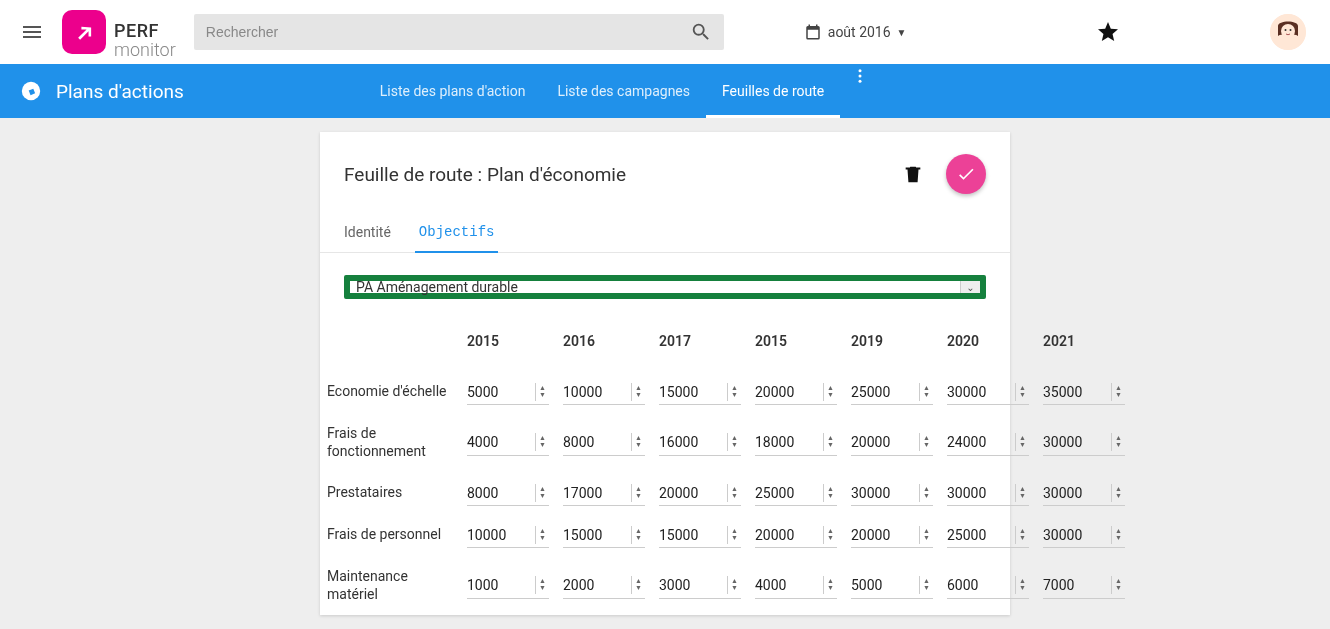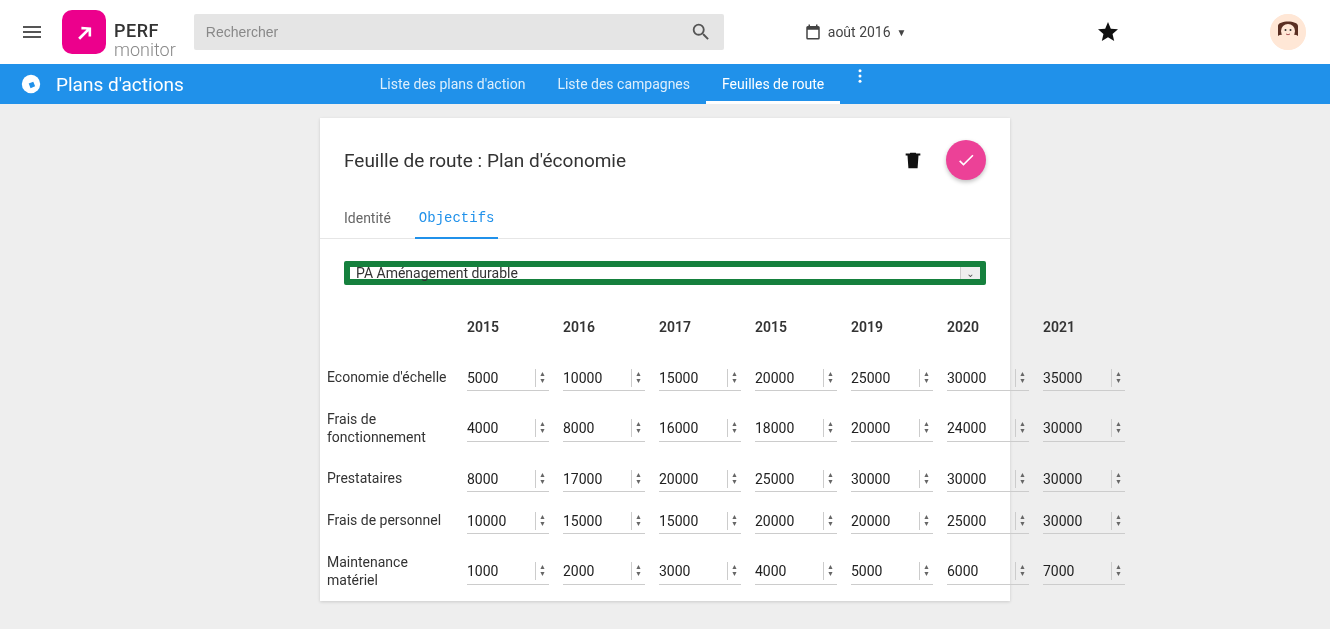--- a/index.html
+++ b/index.html
@@ -43,21 +43,21 @@
   .date-picker .tri { margin-left: 6px; font-size: 10px; }
   .spacer { flex: 1; }
   .star-icon { width: 24px; height: 24px; color: #111; cursor: pointer; margin-right: 150px; }
   .avatar {
     width: 36px; height: 36px; border-radius: 50%; background: #ffe7d6;
     display: flex; align-items: center; justify-content: center; overflow: hidden;
     cursor: pointer;
   }
   
   .navbar {
-    height: 40px; background: #2091ea; color: #fff; display: flex; align-items: center;
+    height: 54px; background: #2091ea; color: #fff; display: flex; align-items: center;
     padding: 0 20px;
   }
   .nav-title-block { display: flex; align-items: center; margin-right: 180px; }
   .nav-title-icon { width: 22px; height: 22px; margin-right: 14px; }
   .nav-title { font-size: 19px; font-weight: 400; }
   .nav-tabs { display: flex; align-items: stretch; height: 100%; }
   .nav-tab {
     display: flex; align-items: center; padding: 0 16px; font-size: 14px;
     color: rgba(255,255,255,0.85); cursor: pointer; position: relative;
   }

